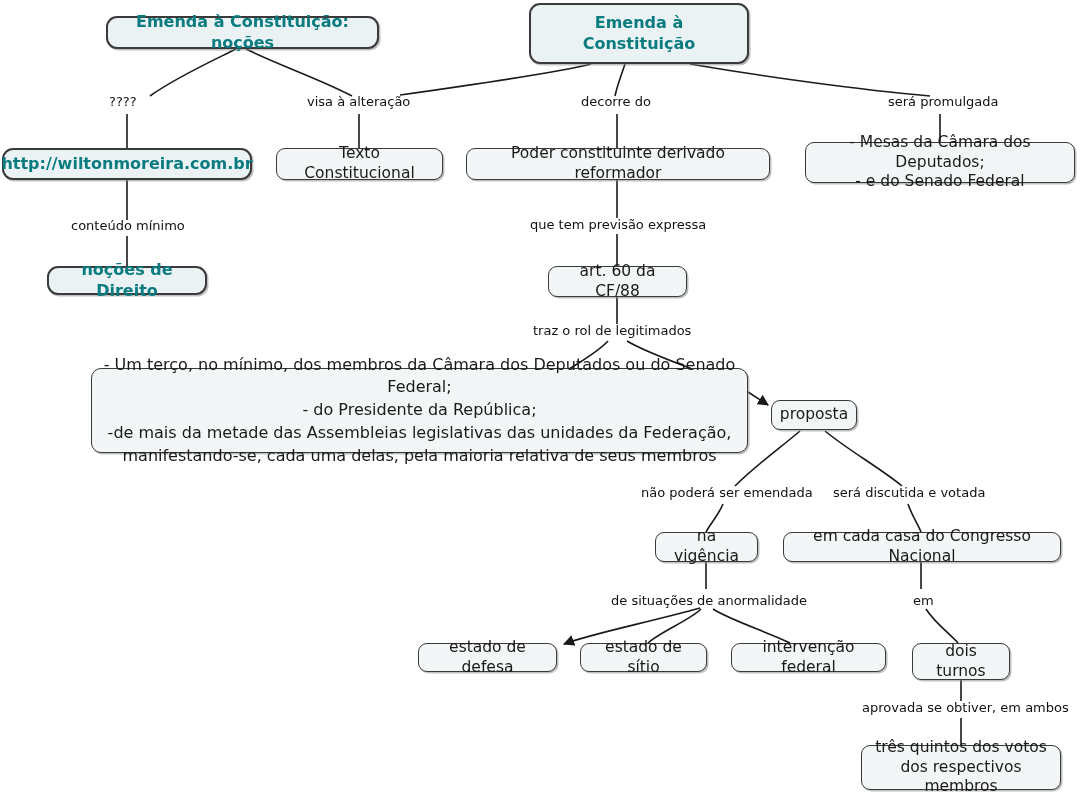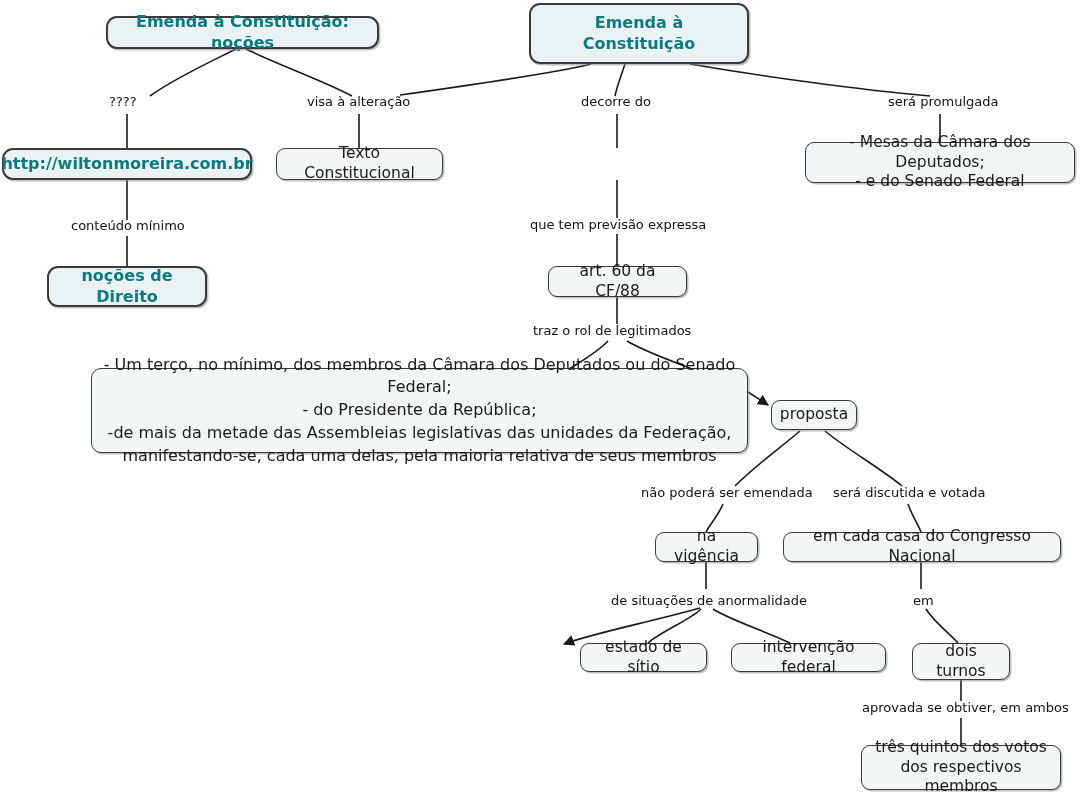--- a/index.html
+++ b/index.html
@@ -136,39 +136,41 @@
   </svg>
 
   <div class="node title" style="left:106px; top:16px; width:273px; height:33px;">Emenda à Constituição: noções</div>
 
   <div class="node title" style="left:2px; top:148px; width:250px; height:32px;">http://wiltonmoreira.com.br</div>
 
   <div class="node title" style="left:529px; top:3px; width:220px; height:61px;">Emenda à Constituição</div>
 
   <div class="node plain" style="left:276px; top:148px; width:167px; height:32px;">Texto Constitucional</div>
 
+  <div class="node plain" style="left:466px; top:148px; width:304px; height:32px;">Poder constituinte derivado reformador</div>
 
   <div class="node plain" style="left:805px; top:142px; width:270px; height:41px;">- Mesas da Câmara dos Deputados;
 - e do Senado Federal</div>
 
-  <div class="node title" style="left:47px; top:266px; width:160px; height:41px;">noções de Direito</div>
+  <div class="node title" style="left:47px; top:266px; width:160px; height:29px;">noções de Direito</div>
 
   <div class="node plain" style="left:548px; top:266px; width:139px; height:31px;">art. 60 da CF/88</div>
 
   <div class="node plain big" style="left:91px; top:368px; width:657px; height:85px;">- Um terço, no mínimo, dos membros da Câmara dos Deputados ou do Senado Federal;
 - do Presidente da República;
 -de mais da metade das Assembleias legislativas das unidades da Federação,
 manifestando-se, cada uma delas, pela maioria relativa de seus membros</div>
 
   <div class="node plain" style="left:771px; top:400px; width:86px; height:30px;">proposta</div>
 
   <div class="node plain" style="left:655px; top:532px; width:103px; height:30px;">na vigência</div>
 
   <div class="node plain" style="left:783px; top:532px; width:278px; height:30px;">em cada casa do Congresso Nacional</div>
 
+  <div class="node plain" style="left:418px; top:643px; width:139px; height:29px;">estado de defesa</div>
 
   <div class="node plain" style="left:580px; top:643px; width:127px; height:29px;">estado de sítio</div>
 
   <div class="node plain" style="left:731px; top:643px; width:155px; height:29px;">intervenção federal</div>
 
   <div class="node plain" style="left:912px; top:643px; width:98px; height:37px;">dois turnos</div>
 
   <div class="node plain" style="left:861px; top:745px; width:200px; height:45px;">três quintos dos votos
 dos respectivos membros</div>
 

